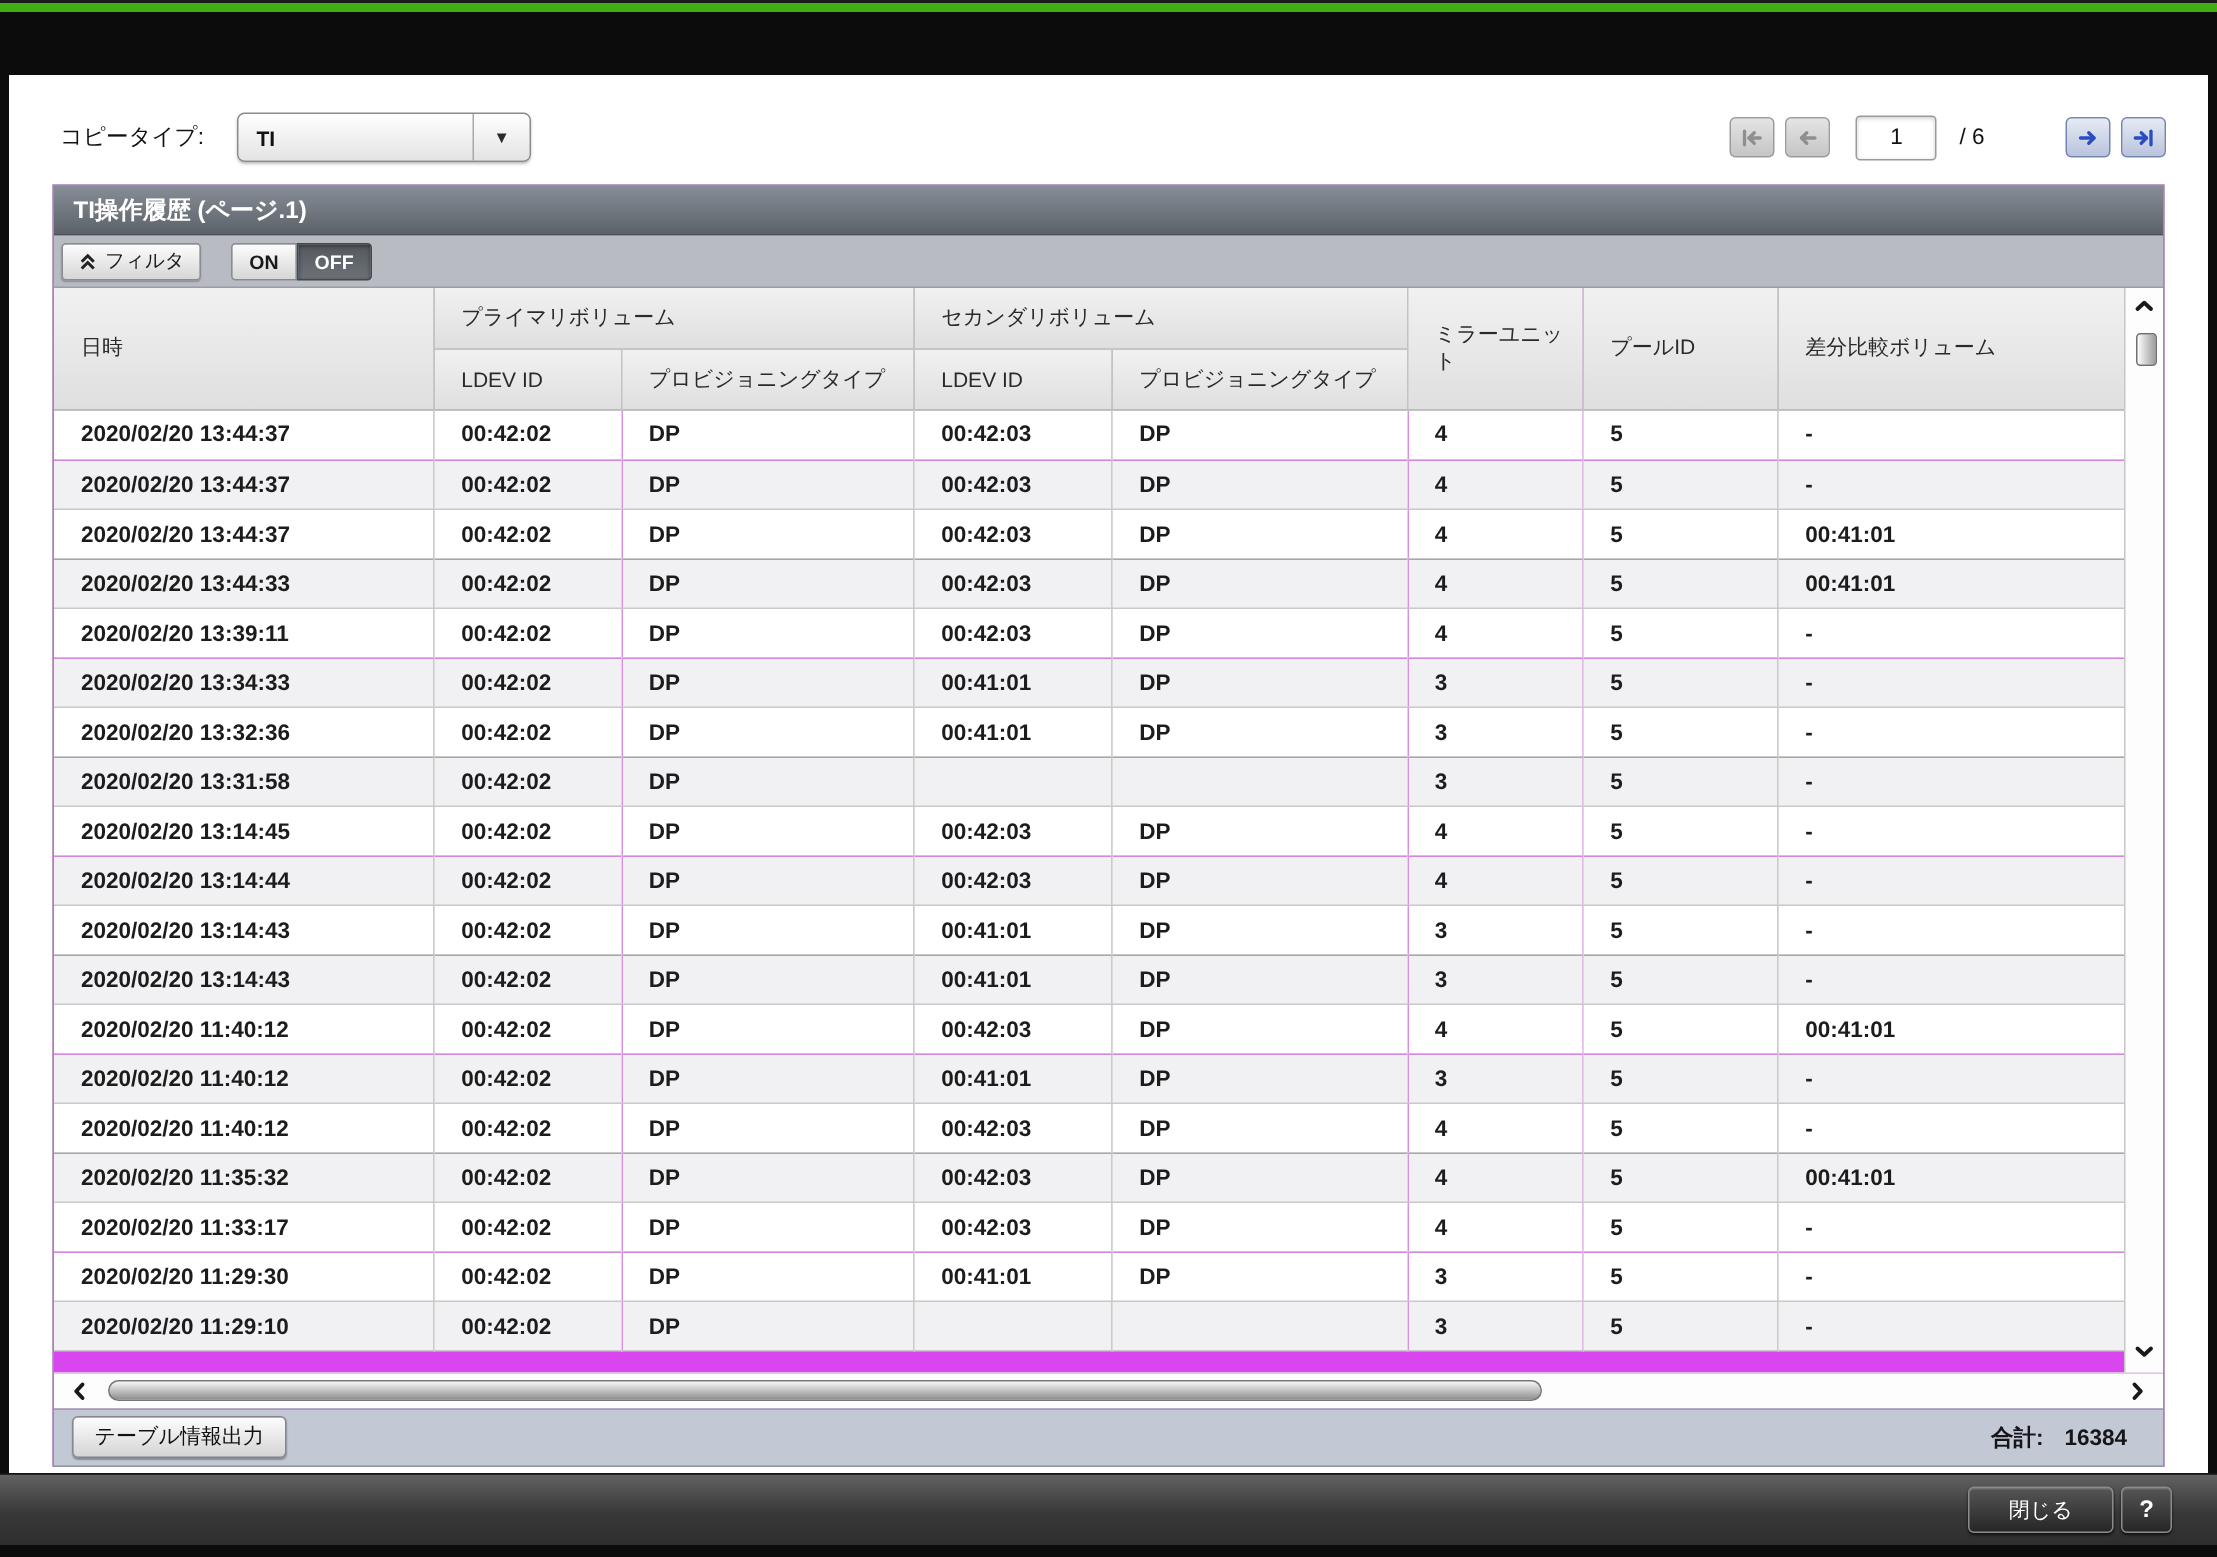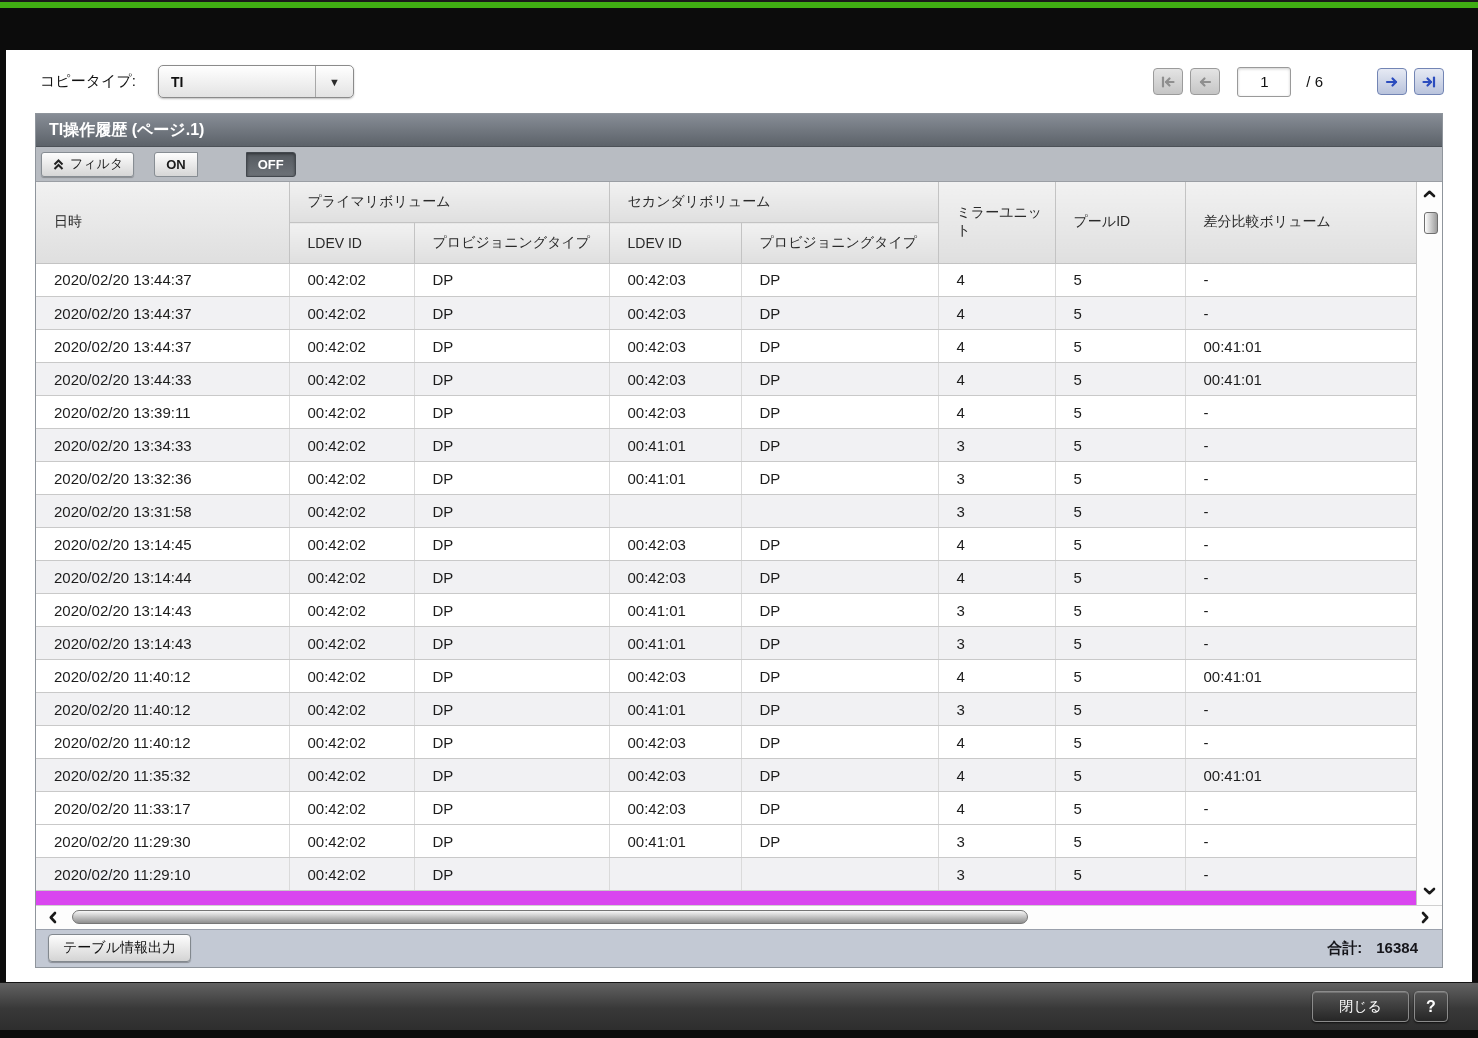--- a/index.html
+++ b/index.html
@@ -29,21 +29,21 @@
   }
   .win-btn svg { stroke:#d9d9d9; fill:none; stroke-width:2.4; stroke-linecap:round; }
 
   
   .content {
     position:absolute; top:50px; left:6px; right:6px; bottom:56px;
     background:#fff; overflow:hidden;
   }
 
   
-  .toolbar { height:63px; display:flex; align-items:center; padding:0 28px 0 34px; }
+  .toolbar { height:63px; display:flex; align-items:center; padding:0 28px 0 34px;margin-top:10px; }
   .copy-type-label { font-size:15px; color:#111; margin-right:22px; }
   .dropdown {
     width:196px; height:33px; border:1px solid #8b8b8b; border-radius:5px;
     background:linear-gradient(#ffffff,#e3e3e3);
     box-shadow:0 1px 2px rgba(0,0,0,.25);
     display:flex; align-items:center; cursor:pointer;
   }
   .dropdown .dd-value { flex:1; padding-left:12px; font-size:14px; color:#111;font-weight:bold; }
   .dropdown .dd-arrow {
     width:38px; height:100%; border-left:1px solid #a8a8a8;
@@ -100,21 +100,20 @@
     display:flex; align-items:center; cursor:pointer;
   }
   .tg-on {
     background:linear-gradient(#fdfdfd,#d6d6d6); color:#1a1a1a;
     border:1px solid #878d93; border-radius:3px 0 0 3px;
   }
   .tg-off {
     background:linear-gradient(#53585e,#6e7artifact378); background:linear-gradient(#54595f,#6d7278);
     color:#fff; border:1px solid #43484e; border-radius:0 3px 3px 0;
     box-shadow:inset 0 1px 3px rgba(0,0,0,.45);
-    margin-left:48px;
   }
 
   
   .grid-wrap { display:flex; }
   .grid-left { width:1380px; }
   table.grid { border-collapse:collapse; table-layout:fixed; width:1380px; }
   .grid col.c0{width:253px}.grid col.c1{width:125px}.grid col.c2{width:195px}
   .grid col.c3{width:132px}.grid col.c4{width:197px}.grid col.c5{width:117px}
   .grid col.c6{width:130px}.grid col.c7{width:231px}
   .grid th {
@@ -125,21 +124,21 @@
   }
   .grid thead tr.group th.span2 { border-bottom:1px solid #c3c3c3; }
   .grid th.rowspan { height:81px; }
   .grid td {
     font-size:15px; color:#1c1c1c; padding:0 10px 0 18px; height:33px;
     border-right:1px solid #dadada; border-bottom:1px solid #c9c9c9;
     white-space:nowrap; overflow:hidden; vertical-align:middle;
   }
   .grid tr.even td { background:#ffffff; }
   .grid tr.odd td { background:#f1f1f3; }
-  .body-viewport { height:641px; overflow:hidden; }
+  .body-viewport { height:641px; overflow:hidden;font-weight:bold; }
 
   .vscroll {
     width:28px; border-left:1px solid #c6c6c6; background:#fdfdfd;
     position:relative;
   }
   .vs-arrow { position:absolute; left:0; width:100%; display:flex; justify-content:center; }
   .vs-arrow svg { stroke:#1a1a1a; fill:none; stroke-width:2.6; stroke-linecap:round; stroke-linejoin:round; }
   .vs-up { top:8px; }
   .vs-down { bottom:10px; }
   .vs-thumb {

